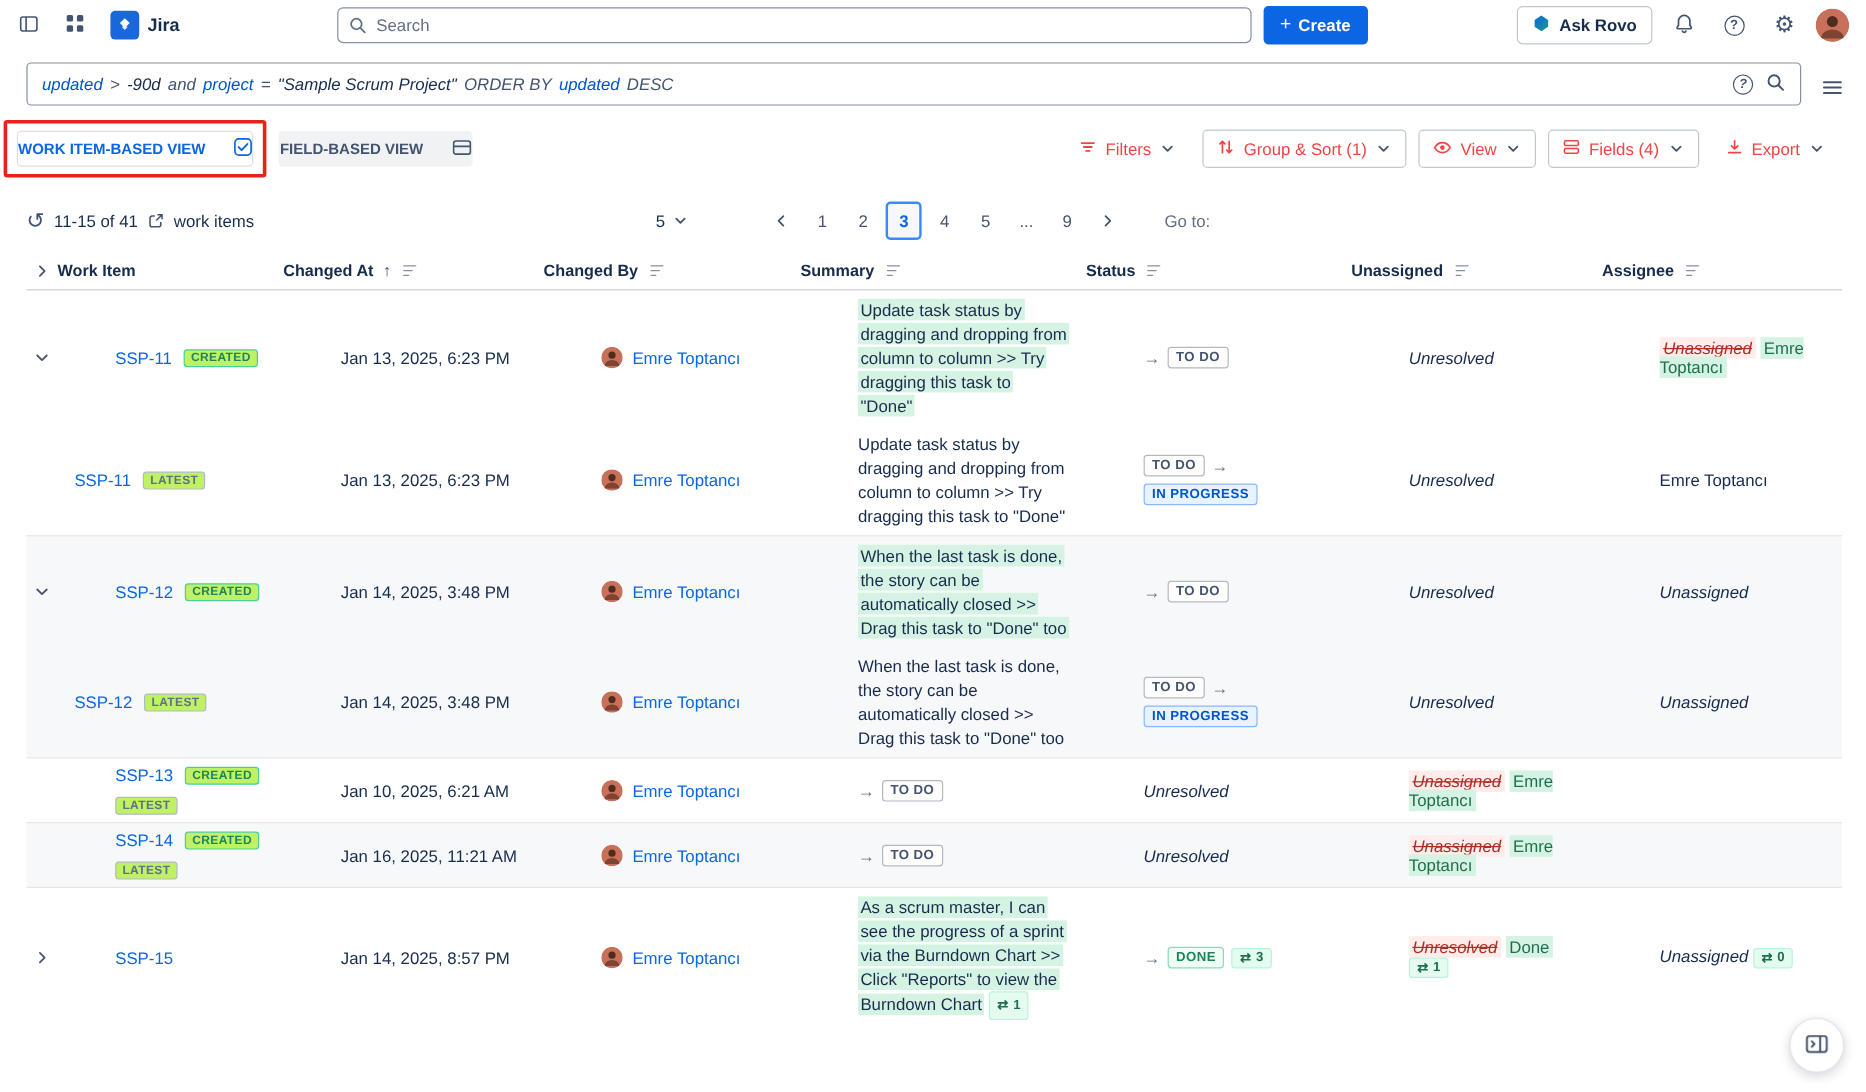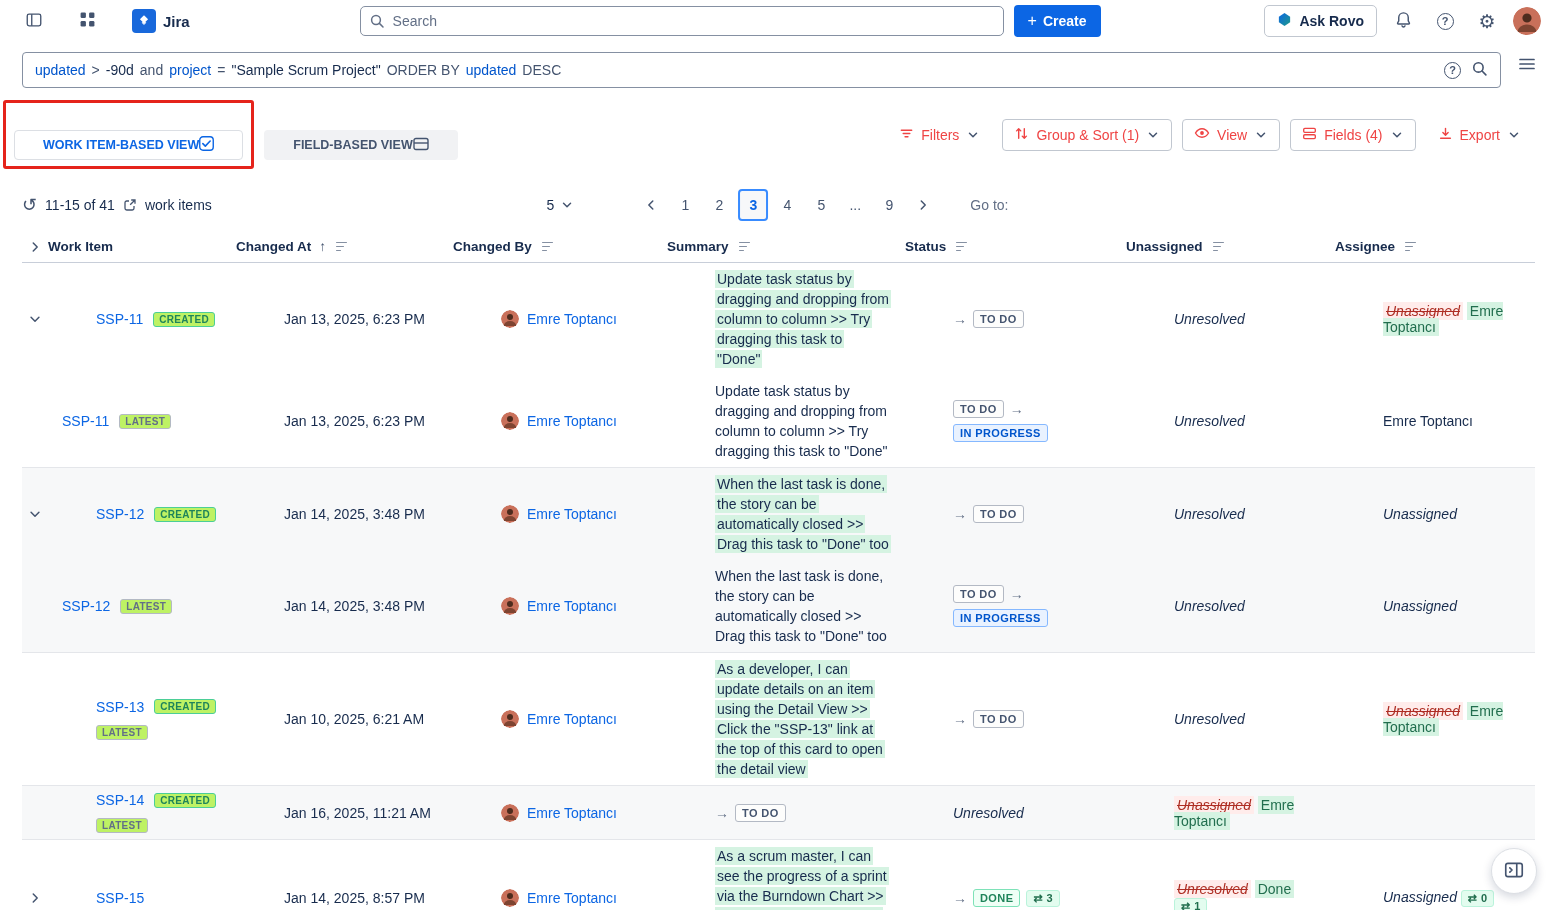--- a/index.html
+++ b/index.html
@@ -1,59 +1,59 @@
 <!DOCTYPE html>
 <html><head>
 <meta charset="utf-8">
 <style>
   * { margin:0; padding:0; box-sizing:border-box; }
   html,body { width:1555px; height:910px; overflow:hidden; background:#fff;
     font-family:"Liberation Sans", sans-serif; font-size:14px; color:#172B4D; }
 
   
-  .topbar { height:42px; display:flex; align-items:center; padding:0 14px 0 18px; gap:21px; }
+  .topbar { height:42px; display:flex; align-items:center; padding:0 14px 0 8px; gap:6px; }
   .icon-btn { width:32px; height:32px; display:flex; align-items:center; justify-content:center;
     color:#44546F; border-radius:4px; cursor:pointer; background:none; border:none; }
   .logo { display:flex; align-items:center; gap:7px; margin:0 6px 0 8px; }
   .logo-mark { width:24px; height:24px; border-radius:4px; background:#1868DB; display:flex; align-items:center; justify-content:center; }
   .logo-name { font-weight:700; font-size:15px; color:#172B4D; }
   .center-zone { flex:1; display:flex; align-items:center; justify-content:center; gap:10px; }
-  .search-wrap { position:relative; width:644px; }
+  .search-wrap { position:relative; width:762px; }
   .search-wrap svg { position:absolute; left:9px; top:7px; color:#626F86; }
   input.search { width:100%; height:30px; border:1px solid #8590A2; border-radius:5px;
     padding:0 10px 0 32px; font-size:14px; color:#172B4D; outline:none; font-family:inherit; }
   input.search::placeholder { color:#626F86; }
   .create-btn { height:32px; background:#0C66E4; color:#fff; border:none; border-radius:4px;
     padding:0 14px; font-size:14px; font-weight:600; display:flex; align-items:center; gap:6px; cursor:pointer; }
   .create-plus { font-size:16px; font-weight:400; line-height:1; }
   .right-zone { display:flex; align-items:center; gap:10px; }
   .rovo-btn { height:32px; border:1px solid #C1C7D0; background:#fff; border-radius:5px;
     padding:0 12px; display:flex; align-items:center; gap:7px; font-size:14px; font-weight:600; color:#172B4D; cursor:pointer; }
   .gear-glyph { font-size:19px; line-height:1; }
   .avatar { width:28px; height:28px; border-radius:50%; overflow:hidden; flex:0 0 auto; cursor:pointer; }
 
   
-  .query-row { display:flex; align-items:flex-start; padding:10px 14px 8px 22px; gap:12px; }
+  .query-row { display:flex; align-items:flex-end; padding:10px 14px 8px 22px; gap:12px;font-style:italic; }
   .jql-box { flex:1; height:36px; border:1px solid #8590A2; border-radius:4px; display:flex;
     align-items:center; padding:0 12px; cursor:text; }
   .tok { margin-right:6px; white-space:nowrap; }
   .tok-field { color:#0055CC; }
   .tok-op { color:#44546F; }
   .tok-kw { color:#44546F; }
   .tok-val { color:#172B4D; }
   .jql-icons { margin-left:auto; display:flex; align-items:center; gap:10px; color:#44546F; }
   .circle-q { width:17px; height:17px; border:1.4px solid #44546F; border-radius:50%;
     font-size:11px; font-weight:700; display:flex; align-items:center; justify-content:center; cursor:pointer; }
   .menu-btn { color:#44546F; cursor:pointer; padding:2px 4px; }
 
   
   .view-row { display:flex; align-items:center; padding:4px 22px 10px 3px; }
   .anno-box { border:3px solid #E5231B; border-radius:3px; padding:6px 8px; margin-right:8px; }
-  .tab { height:30px; display:flex; align-items:center; gap:0; padding:0 28px; border-radius:4px;
-    font-size:12.5px; font-weight:700; cursor:pointer; white-space:nowrap;margin-top:21px; }
+  .tab { height:30px; display:flex; align-items:center; gap:24px; padding:0 0; border-radius:4px;
+    font-size:12.5px; font-weight:700; cursor:pointer; white-space:nowrap; }
   .tab-active { color:#0C66E4; background:#fff; border:1px solid #DCDFE4; }
   .tab-inactive { color:#44546F; background:#F1F2F4; border:1px solid transparent; margin-left:2px; }
   .right-tools { margin-left:auto; display:flex; align-items:center; gap:10px; }
   .tb-btn { height:32px; display:flex; align-items:center; gap:7px; padding:0 11px; color:#ef4444;
     font-size:14px; background:#fff; border:1px solid transparent; border-radius:4px; cursor:pointer; white-space:nowrap; }
   .tb-btn.bordered { border-color:#C1C7D0; }
   .chev { color:#44546F; display:flex; align-items:center; }
 
   
   .pag-row { position:relative; height:52px; display:flex; align-items:center; padding:0 22px; }
@@ -544,21 +544,20 @@
     </span>
     <span class="c">Jan 10, 2025, 6:21 AM</span>
     <span class="c by-cell">
       <span class="mini-av"><svg width="18" height="18" viewBox="0 0 18 18">
             <circle cx="9" cy="9" r="9" fill="#C9705A"></circle>
             <circle cx="9" cy="7" r="3" fill="#4E2C1E"></circle>
             <path d="M2.8 16a6.2 5 0 0 1 12.4 0z" fill="#7E4431"></path>
           </svg></span>
       <span class="by-link">Emre Toptancı</span>
     </span>
-    <span class="c sum"><span class="hl">As a developer, I can update details on an item using the Detail View &gt;&gt; Click the "SSP-13" link at the top of this card to open the detail view</span></span>
     <span class="c status-cell">
       <span class="arrow">→</span>
       <span class="loz todo">TO DO</span>
     </span>
     <span class="c"><span class="ital">Unresolved</span></span>
     <span class="c">
       <span class="strike-red">Unassigned</span>
       <span class="hl-green">Emre Toptancı</span>
     </span>
   </div>

